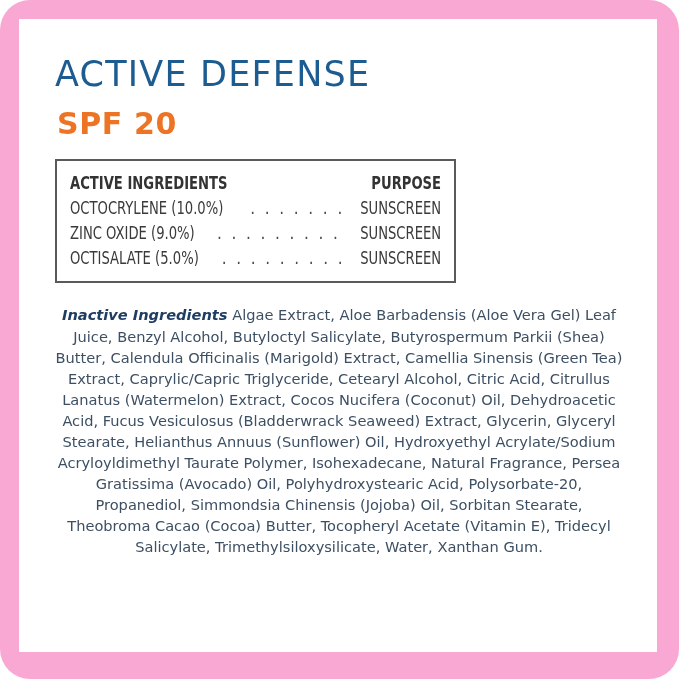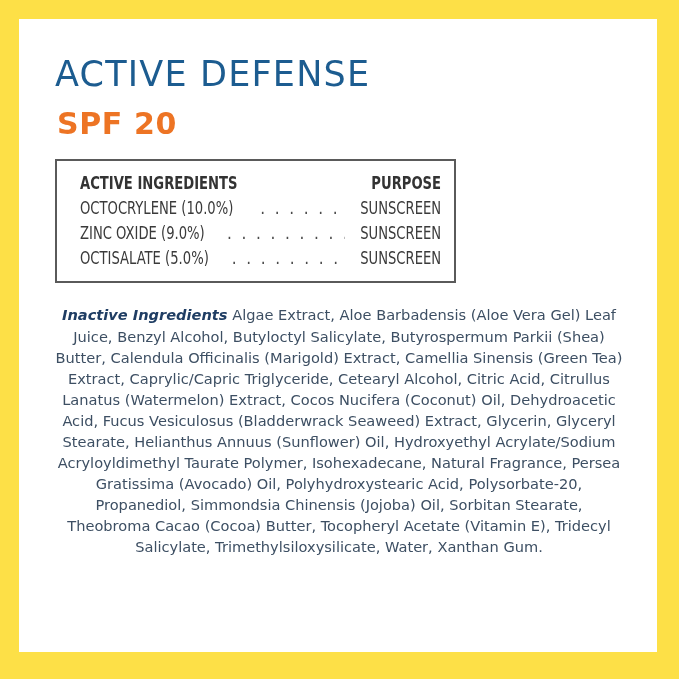--- a/index.html
+++ b/index.html
@@ -13,22 +13,23 @@
     font-family: "Liberation Sans", sans-serif;
     background: #ffffff;
   }
 
   
   .label-card {
     position: relative;
     box-sizing: border-box;
     width: 679px;
     height: 679px;
-    background: #fde047;
+    background: #f9a8d4;
     padding: 19px 22px 27px 19px;
+    border-radius: 30px;
   }
   .label-inner {
     box-sizing: border-box;
     width: 100%;
     height: 100%;
     background: #ffffff;
     padding: 36px 36px 0 36px;
   }
 
   
@@ -66,21 +67,21 @@
     line-height: 1.0;
     margin: 15px 0 0 2px;
   }
 
   
   .active-table {
     box-sizing: border-box;
     margin: 20px 0 0 0;
     border: 2px solid #5A5A5A;
     width: 401px;
-    padding: 10px 13px 11px 23px;
+    padding: 10px 13px 11px 13px;
   }
   .active-row {
     display: flex;
     align-items: baseline;
     font-family: "DejaVu Sans Condensed", "Liberation Sans Narrow", "Liberation Sans", sans-serif;
     font-size: 17px;
     color: #3A3A3A;
     line-height: 1.46;
     white-space: nowrap;
   }

